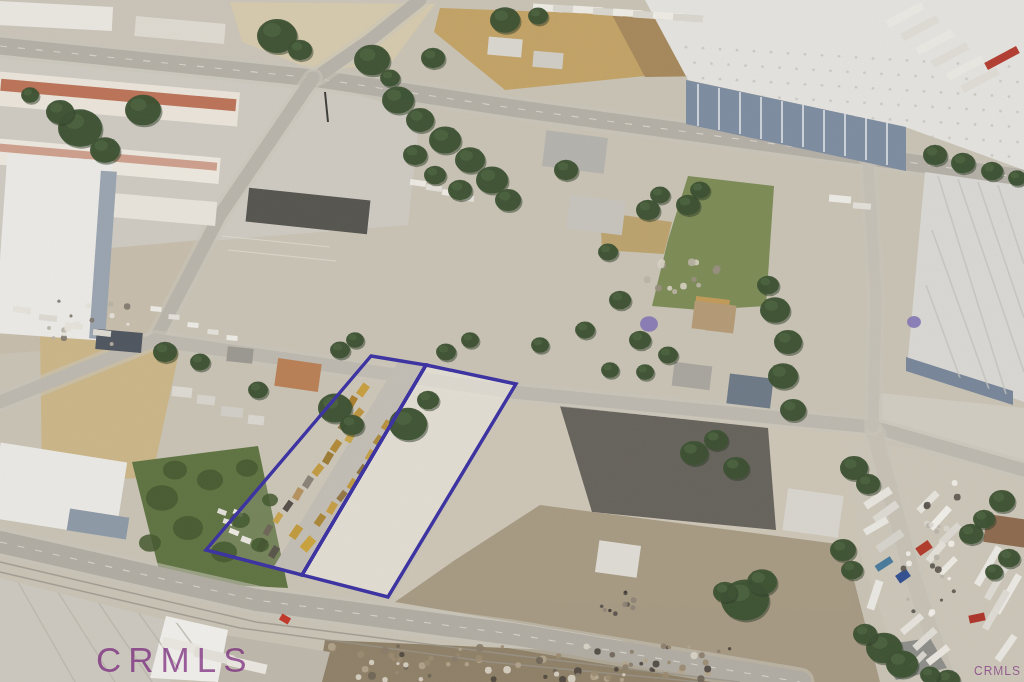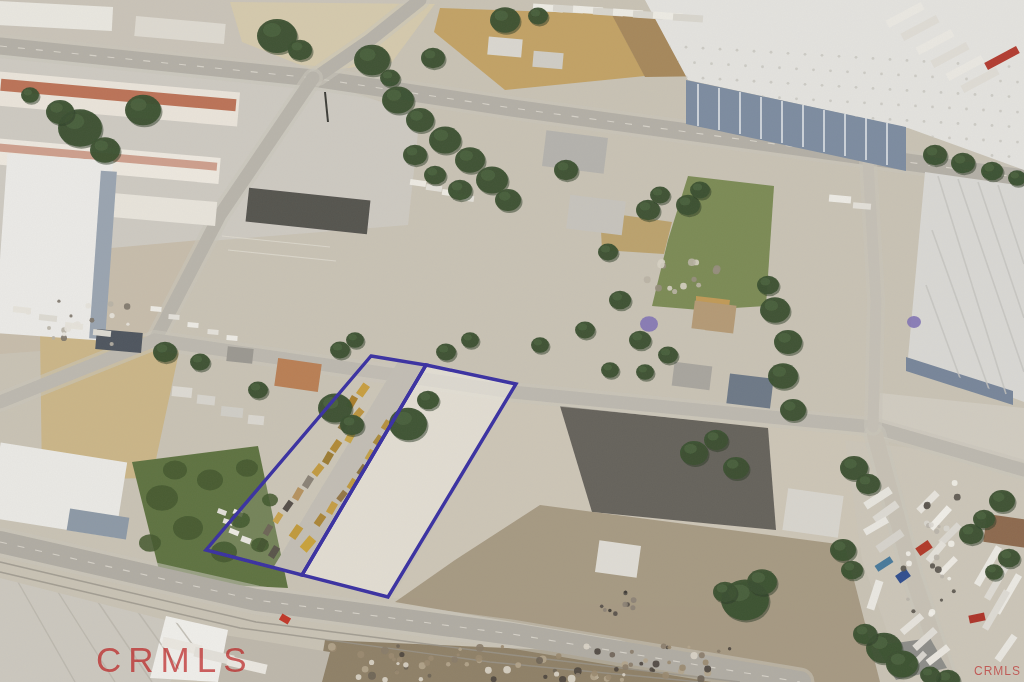--- a/index.html
+++ b/index.html
@@ -1,19 +1,19 @@
 <!DOCTYPE html>
 <html><head>
 <meta charset="utf-8">
 <style>
   html,body{margin:0;padding:0;background:#222;}
   #stage{position:relative;width:1024px;height:682px;overflow:hidden;background:#c8c2b4;
          font-family:"Liberation Sans",sans-serif;}
   #stage svg{position:absolute;left:0;top:0;}
-  .wm{position:absolute;color:#b91c1c;font-family:"Liberation Sans",sans-serif;
+  .wm{position:absolute;color:#701a75;font-family:"Liberation Sans",sans-serif;
       text-shadow:0 0 2px rgba(255,255,255,0.15);pointer-events:none;white-space:nowrap;}
   .wm-main{left:96px;top:640px;font-size:35px;letter-spacing:7px;opacity:0.68;}
   .wm-small{left:974px;top:664px;font-size:12px;letter-spacing:1px;opacity:0.62;}
 </style>
 </head>
 <body>
 
 <div id="stage">
   <svg id="scene-svg" width="1024" height="682" viewBox="0 0 1024 682">
       <defs>

